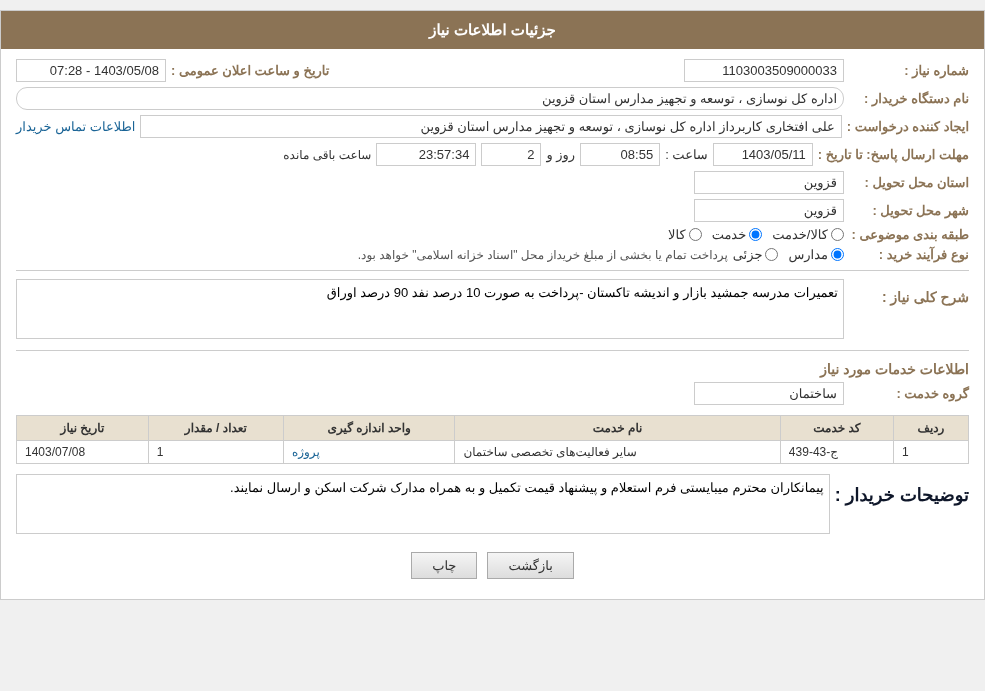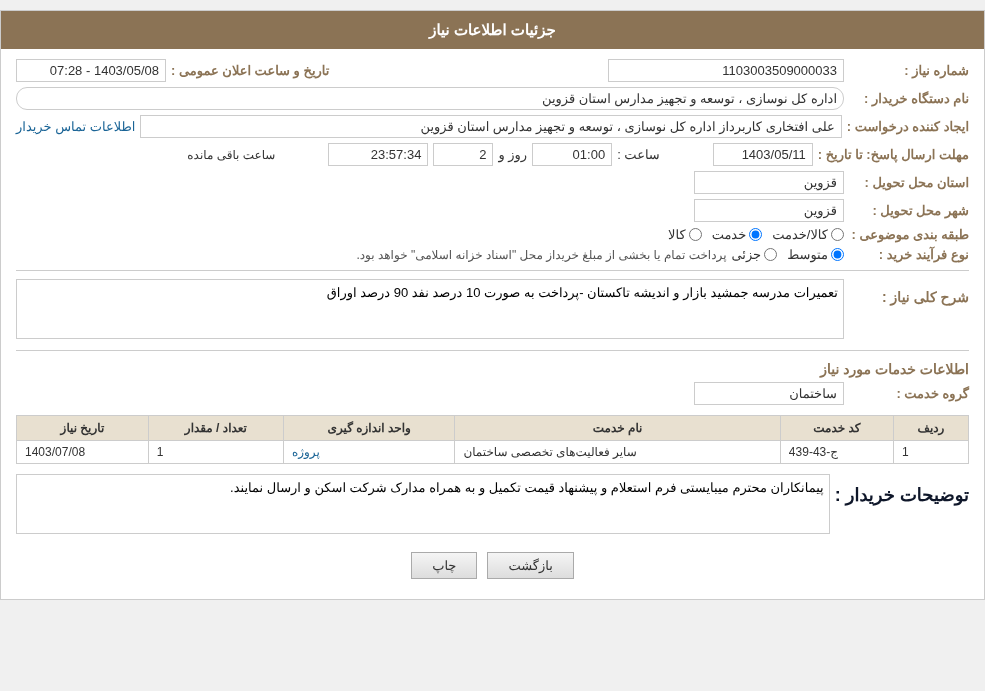--- a/index.html
+++ b/index.html
@@ -45,22 +45,22 @@
       padding: 3px 6px;
       background: #fff;
       min-height: 22px;
       text-align: right;
     }
     .input-wide {
       flex: 1;
       border-radius: 11px;
     }
     .input-fixed-150 { width: 150px; }
-    .input-fixed-200 { width: 236px; }
-    .input-fixed-100 { width: 100px; margin-left: 48px; }
+    .input-fixed-200 { width: 160px; }
+    .input-fixed-100 { width: 100px; }
     .input-fixed-80 { width: 80px; }
     .input-fixed-60 { width: 60px; }
     .link-blue {
       color: #1a6496;
       text-decoration: none;
       cursor: pointer;
     }
     .section-title {
       color: #8b7355;
       font-weight: bold;
@@ -168,21 +168,21 @@
     <div class="form-row">
       <span class="label">ایجاد کننده درخواست :</span>
       <div class="input-box" style="flex:1">علی افتخاری کاربرداز اداره کل نوسازی ، توسعه و تجهیز مدارس استان قزوین</div>
       <a class="link-blue">اطلاعات تماس خریدار</a>
     </div>
 
     <div class="form-row">
       <span class="label">مهلت ارسال پاسخ: تا تاریخ :</span>
       <div class="input-box input-fixed-100">1403/05/11</div>
       <span>ساعت :</span>
-      <div class="input-box input-fixed-80">01:00</div>
+      <div class="input-box input-fixed-80">08:55</div>
       <span>روز و</span>
       <div class="input-box input-fixed-60">2</div>
       <div class="input-box input-fixed-100">23:57:34</div>
       <span class="remaining-label">ساعت باقی مانده</span>
     </div>
 
     <div class="form-row">
       <span class="label">استان محل تحویل :</span>
       <div class="input-box input-fixed-150">قزوین</div>
     </div>
@@ -208,21 +208,21 @@
           <span>کالا</span>
         </div>
       </div>
     </div>
 
     <div class="form-row">
       <span class="label">نوع فرآیند خرید :</span>
       <div class="radio-group">
         <div class="radio-item">
           <input type="radio" name="nooe" checked="" style="">
-          <span>متوسط</span>
+          <span>مدارس</span>
         </div>
         <div class="radio-item">
           <input type="radio" name="nooe" style="">
           <span>جزئی</span>
         </div>
       </div>
       <span class="note-text">پرداخت تمام یا بخشی از مبلغ خریداز محل "اسناد خزانه اسلامی" خواهد بود.</span>
     </div>
 
     <hr class="divider">

